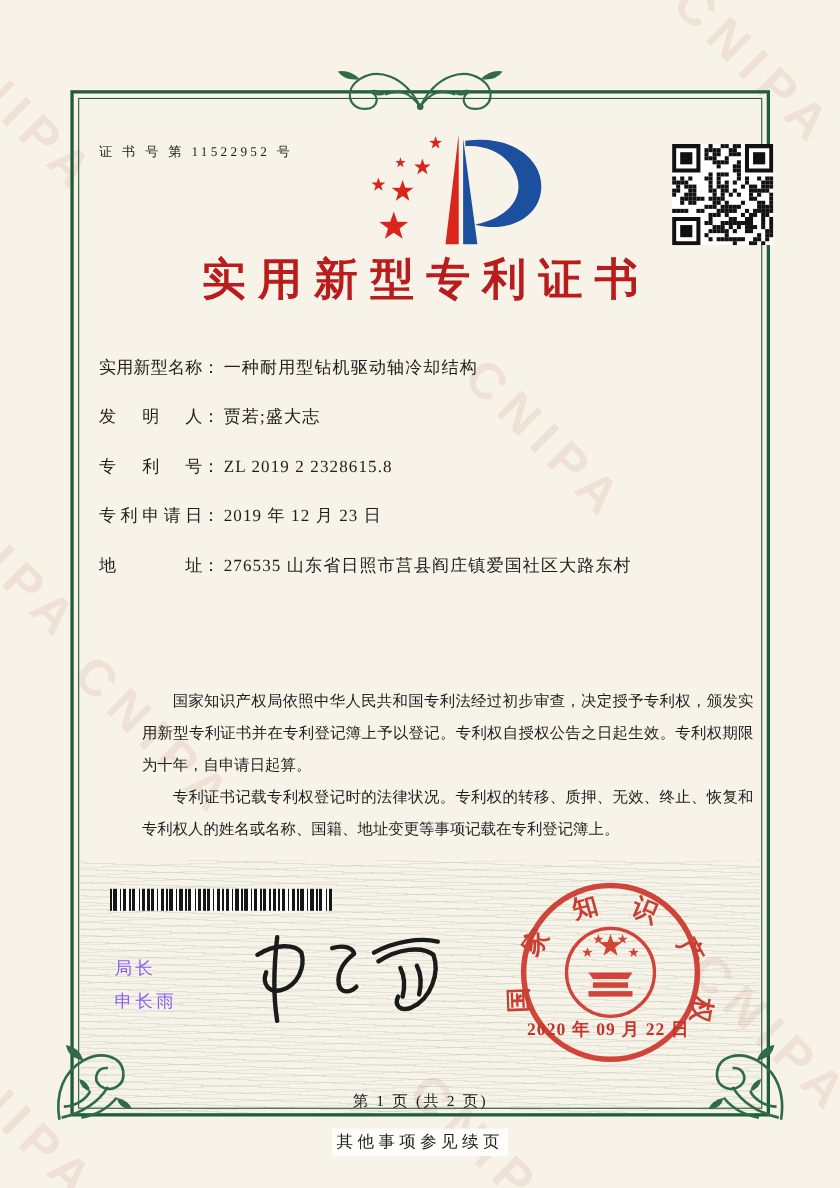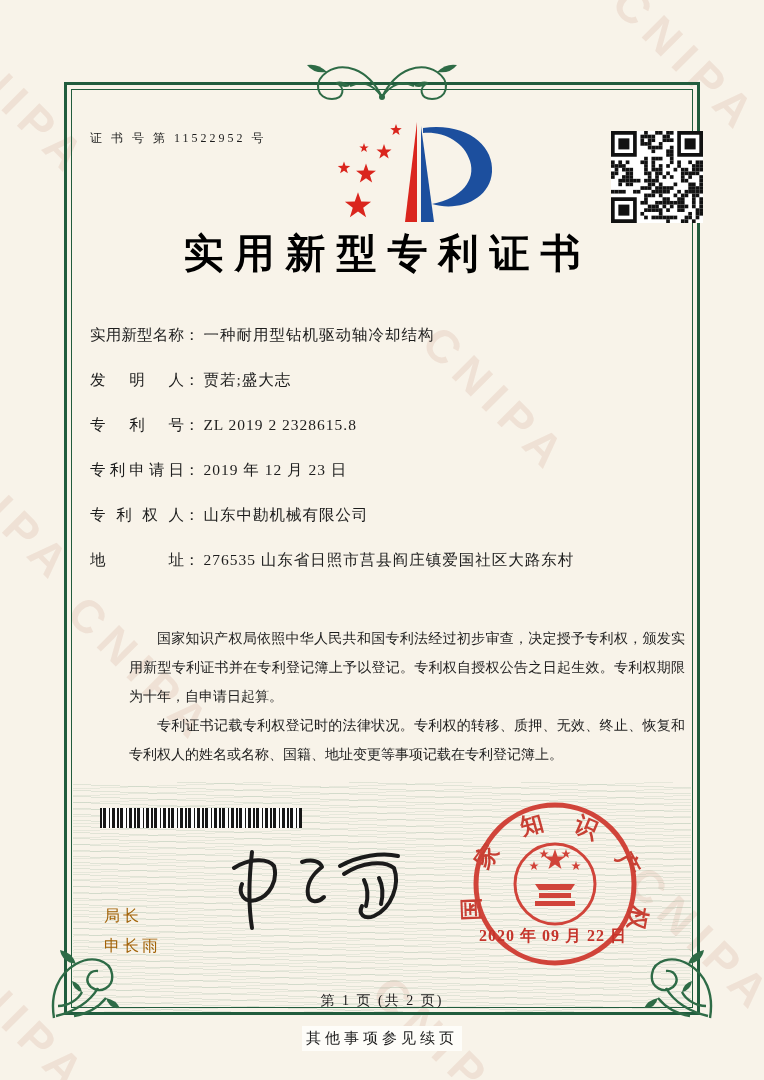--- a/index.html
+++ b/index.html
@@ -22,34 +22,34 @@
     position:absolute;left:73px;top:782px;width:618px;height:231px;
     background:
       repeating-linear-gradient(2deg, rgba(140,172,146,.22) 0 1px, transparent 1px 6px),
       repeating-linear-gradient(-2deg, rgba(140,172,146,.16) 0 1px, transparent 1px 7px);
   }
   .cert-no{position:absolute;left:90px;top:130px;font-size:12px;letter-spacing:3px;}
   .logo{position:absolute;left:320px;top:116px;width:190px;height:112px;}
   .qr{position:absolute;left:611px;top:131px;width:92px;height:92px;}
   .doc-title{
     position:absolute;left:64px;top:226px;width:636px;text-align:center;
-    font-size:40px;font-weight:bold;letter-spacing:11px;text-indent:11px;color:#000000;
+    font-size:40px;font-weight:bold;letter-spacing:11px;text-indent:11px;color:#b91c1c;
   }
   .fields{position:absolute;left:90px;top:312px;width:580px;font-size:15.5px;}
   .frow{position:relative;height:45px;line-height:45px;white-space:nowrap;}
   .flabel{display:inline-block;width:94px;text-align:justify;text-align-last:justify;vertical-align:top;}
   .fvalue{letter-spacing:1px;}
   .grant2{position:absolute;left:292px;top:0;}
   .paras{position:absolute;left:88px;top:624px;width:556px;font-size:14px;line-height:29px;text-align:justify;margin-left:41px;}
   .paras p{margin:0;text-indent:2em;}
   .barcode{
     position:absolute;left:100px;top:808px;width:202px;height:20px;background:#fff;
     background:repeating-linear-gradient(90deg,#161616 0 2px,#fdfdfd 2px 3px,#161616 3px 6px,#fdfdfd 6px 9px,#161616 9px 10px,#fdfdfd 10px 12px,#161616 12px 15px,#fdfdfd 15px 17px);
   }
-  .signer{position:absolute;left:104px;top:866px;font-family:Liberation Mono, monospace;font-size:16px;letter-spacing:3px;line-height:30px;color:#a16207;margin-top:36px;}
+  .signer{position:absolute;left:104px;top:866px;font-family:Liberation Serif, serif;font-size:16px;letter-spacing:3px;line-height:30px;color:#8b5cf6;}
   .sig{position:absolute;left:216px;top:838px;width:190px;height:102px;}
   .seal{position:absolute;left:460px;top:800px;width:190px;height:166px;opacity:.94;}
   .seal-date{position:absolute;left:468px;top:926px;width:170px;text-align:center;font-size:16px;letter-spacing:1px;color:#c5342b;font-weight:bold;}
   .page-info{position:absolute;left:64px;top:992px;width:636px;text-align:center;font-size:14px;letter-spacing:2px;}
   .note{position:absolute;left:0;top:1026px;width:764px;text-align:center;font-size:15px;letter-spacing:4px;}
   .note span{background:#fefdf9;padding:3px 4px;display:inline-block;}
   .orn-top{position:absolute;left:272px;top:56px;width:220px;height:52px;}
   .orn-bl{position:absolute;left:44px;top:948px;width:84px;height:72px;}
   .orn-br{position:absolute;left:636px;top:948px;width:84px;height:72px;transform:scaleX(-1);}
 </style>
@@ -380,24 +380,20 @@
     </div>
     <div class="frow">
       <span class="flabel">专利号</span><span>：</span>
       <span class="fvalue">ZL 2019 2 2328615.8</span>
     </div>
     <div class="frow">
       <span class="flabel">专利申请日</span><span>：</span>
       <span class="fvalue">2019 年 12 月 23 日</span>
     </div>
     <div class="frow">
-      <span class="flabel">专利权人</span><span>：</span>
-      <span class="fvalue">山东中勘机械有限公司</span>
-    </div>
-    <div class="frow">
       <span class="flabel">地址</span><span>：</span>
       <span class="fvalue">276535 山东省日照市莒县阎庄镇爱国社区大路东村</span>
     </div>
   </div>
 
   <div class="paras">
     <p>国家知识产权局依照中华人民共和国专利法经过初步审查，决定授予专利权，颁发实用新型专利证书并在专利登记簿上予以登记。专利权自授权公告之日起生效。专利权期限为十年，自申请日起算。</p>
     <p>专利证书记载专利权登记时的法律状况。专利权的转移、质押、无效、终止、恢复和专利权人的姓名或名称、国籍、地址变更等事项记载在专利登记簿上。</p>
   </div>
 

